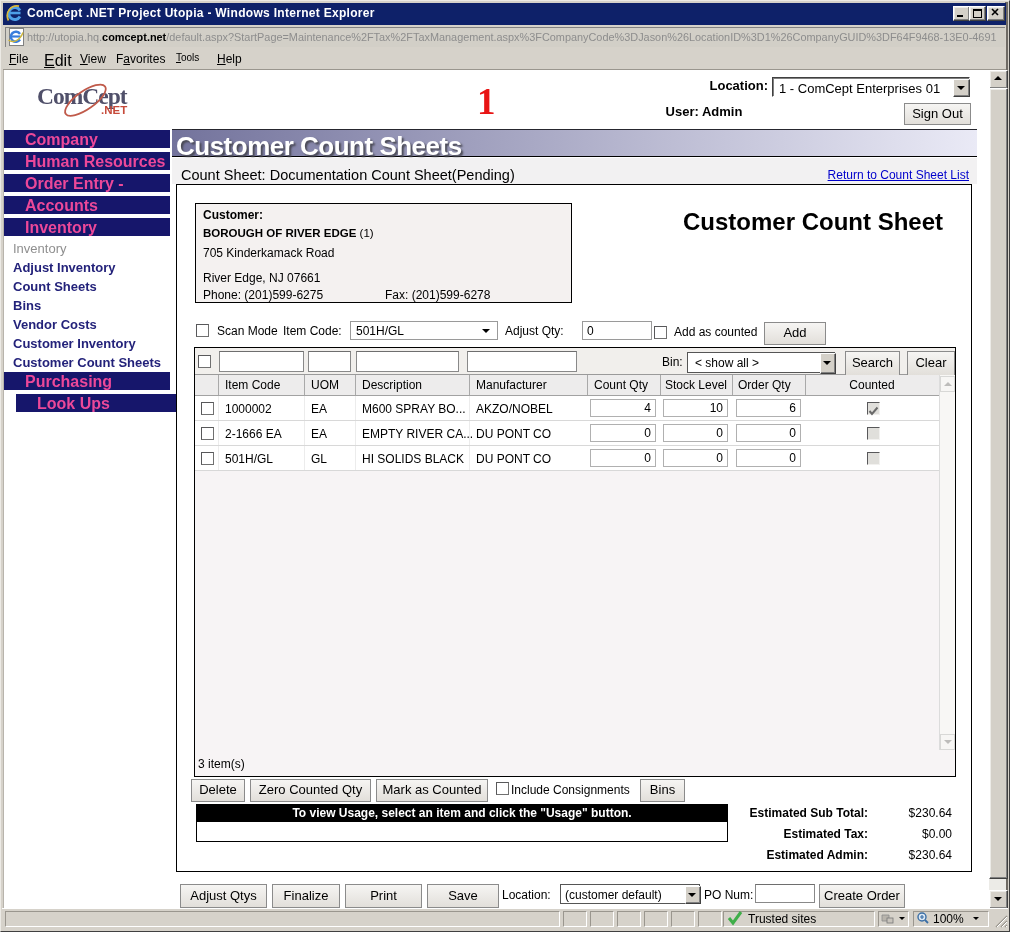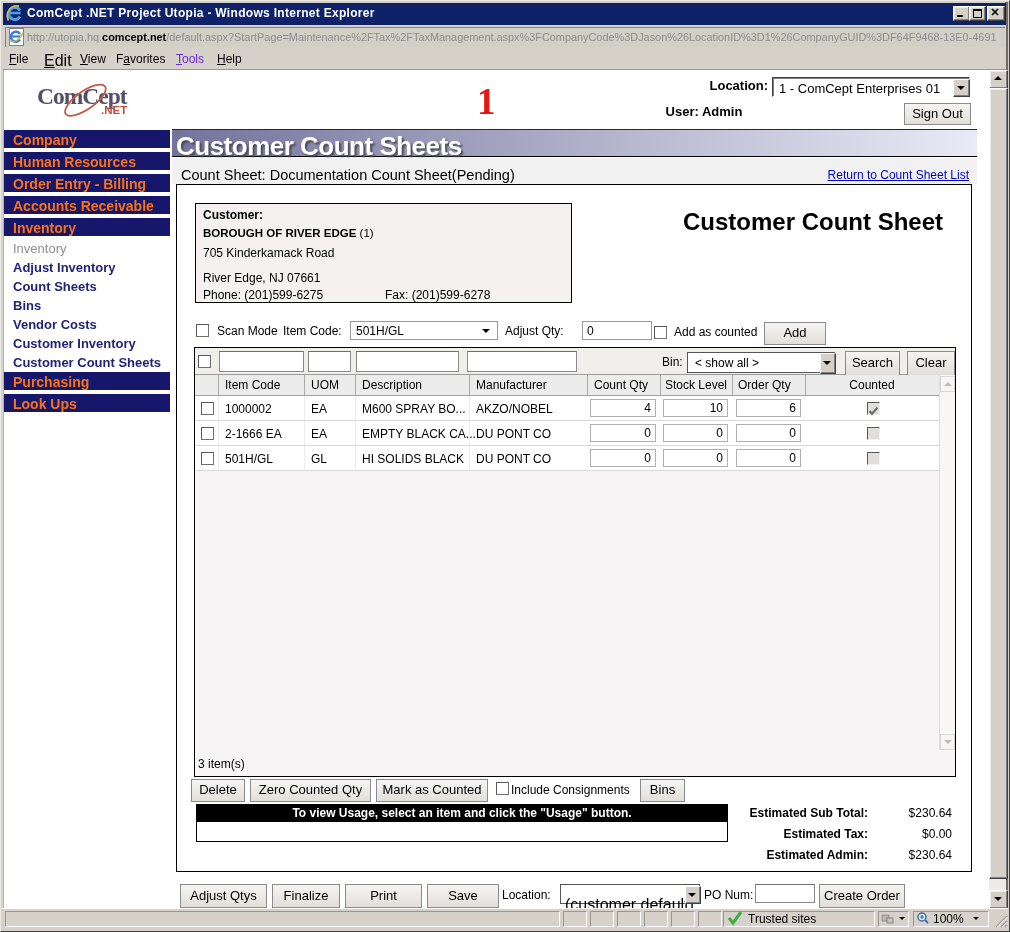--- a/index.html
+++ b/index.html
@@ -11,21 +11,21 @@
 
 .btn{position:absolute;background:linear-gradient(#f6f5f3,#e2dfda);border:1px solid #8b8b8b;color:#000;font-size:13px;text-align:center;font-family:"Liberation Sans",sans-serif;}
 
 .inp{position:absolute;background:#fff;border:1px solid #898989;border-top:1px solid #6e6e6e;box-sizing:border-box;font-size:12px;font-family:"Liberation Sans",sans-serif;}
 .cb{position:absolute;width:13px;height:13px;background:#fff;border:1px solid #707070;border-top:1px solid #58585a;border-left:1px solid #58585a;box-sizing:border-box;}
 .cbd{background:#e0dfdb;border-right-color:#f2f1ef;border-bottom-color:#f2f1ef;}
 
 .cmbtn{position:absolute;background:#d4d0c8;border-top:1px solid #fff;border-left:1px solid #fff;border-right:1px solid #404040;border-bottom:1px solid #404040;box-shadow:inset -1px -1px 0 #808080;}
 .tri-d{width:0;height:0;border-left:4px solid transparent;border-right:4px solid transparent;border-top:4px solid #000;position:absolute;}
 .tri-u{width:0;height:0;border-left:4px solid transparent;border-right:4px solid transparent;border-bottom:4px solid #000;position:absolute;}
-.navh{position:absolute;left:4px;width:166px;height:20px;background:#16166b;color:#f97316;font-weight:bold;font-size:14px;line-height:20px;padding-left:9px;box-sizing:border-box;border-bottom:2px solid #fff;}
+.navh{position:absolute;left:4px;width:166px;height:20px;background:#16166b;color:#ec4899;font-weight:bold;font-size:16px;line-height:20px;padding-left:21px;box-sizing:border-box;border-bottom:2px solid #fff;}
 .navl{position:absolute;left:13px;color:#23227a;font-weight:bold;font-size:13px;}
 .gridtxt{position:absolute;font-size:12px;color:#000;}
 .hcol{position:absolute;top:0;height:20px;font-size:12px;color:#000;line-height:20px;}
 .vline{position:absolute;width:1px;background:#a9a9a9;}
 .totlbl{position:absolute;font-weight:bold;font-size:12px;text-align:right;}
 .totval{position:absolute;font-size:12px;text-align:right;}
 </style>
 </head>
 <body>
 <div id="win">
@@ -62,21 +62,21 @@
         <path d="M3 7.5 L12.5 7.5" stroke="#3a7edc" stroke-width="2.2"></path>
         <path d="M0.5 11 C 5 14.5, 12 11.5, 15 3.5" stroke="#cdb53a" stroke-width="1.5" fill="none"></path>
       </svg></div>
 <div class="abs" style="left:27px;top:31px;font-size:10.9px;color:#8d8d8d;white-space:nowrap;">http://utopia.hq.<span style="color:#000;font-weight:bold;">comcept.net</span>/default.aspx?StartPage=Maintenance%2FTax%2FTaxManagement.aspx%3FCompanyCode%3DJason%26LocationID%3D1%26CompanyGUID%3DF64F9468-13E0-4691</div>
 
 <div class="abs" style="left:3px;top:47px;width:1003px;height:22px;background:#d6d2ca;border-bottom:1px solid #9a968e;"></div>
 <div class="abs" style="left:9px;top:52px;font-size:12px;color:#000;"><span style="text-decoration:underline">F</span>ile</div>
 <div class="abs" style="left:44px;top:52px;font-size:16px;color:#000;"><span style="text-decoration:underline">E</span>dit</div>
 <div class="abs" style="left:80px;top:52px;font-size:12px;color:#000;"><span style="text-decoration:underline">V</span>iew</div>
 <div class="abs" style="left:116px;top:52px;font-size:12px;color:#000;">F<span style="text-decoration:underline">a</span>vorites</div>
-<div class="abs" style="left:176px;top:52px;font-size:12px;color:#6d28d9;"><span style="text-decoration:underline">T</span>ools</div>
+<div class="abs" style="left:176px;top:52px;font-size:10px;color:#000000;"><span style="text-decoration:underline">T</span>ools</div>
 <div class="abs" style="left:217px;top:52px;font-size:12px;color:#000;"><span style="text-decoration:underline">H</span>elp</div>
 
 <div class="abs" style="left:3px;top:70px;width:986px;height:838px;background:#fff;border-left:1px solid #b8b4ac;box-sizing:border-box;"></div>
 
 <div class="abs" style="left:36px;top:80px;width:130px;height:45px;">
  <svg width="130" height="45" viewBox="0 0 130 45">
   <text x="1" y="24" font-family="Liberation Serif,serif" font-weight="bold" font-size="23.5" fill="#50506a" letter-spacing="-1">ComCept</text>
   <ellipse cx="50" cy="20" rx="24" ry="9" fill="none" stroke="#c05a4a" stroke-width="1.8" transform="rotate(-35 50 21)"></ellipse>
   <text x="65" y="34" font-family="Liberation Sans,sans-serif" font-weight="bold" font-size="11.5" fill="#c64a3a">.NET</text>
  </svg>
@@ -98,21 +98,21 @@
 <div class="navh" style="top:196px;">Accounts Receivable</div>
 <div class="navh" style="top:218px;">Inventory</div>
 <div class="navl" style="top:241px;color:#8f8f8f;font-weight:normal;">Inventory</div>
 <div class="navl" style="top:260px;">Adjust Inventory</div>
 <div class="navl" style="top:279px;">Count Sheets</div>
 <div class="navl" style="top:298px;">Bins</div>
 <div class="navl" style="top:317px;">Vendor Costs</div>
 <div class="navl" style="top:336px;">Customer Inventory</div>
 <div class="navl" style="top:355px;">Customer Count Sheets</div>
 <div class="navh" style="top:372px;">Purchasing</div>
-<div class="navh" style="top:394px;">Look Ups</div>
+<div class="navh" style="top:394px;margin-left:12px;">Look Ups</div>
 
 <div class="abs" style="left:172px;top:129px;width:805px;height:28px;background:linear-gradient(to right,#73739c,#eaeaf6);border-top:1px solid #26262e;border-bottom:1px solid #000;box-sizing:border-box;"></div>
 <div class="abs" style="left:176px;top:131px;font-size:26px;font-weight:bold;color:#fff;text-shadow:2px 2px 2px #4a4a55;letter-spacing:-0.5px;">Customer Count Sheets</div>
 <div class="abs" style="left:172px;top:158px;width:805px;height:26px;background:#f2f1f2;"></div>
 <div class="abs" style="left:181px;top:167px;font-size:14.5px;color:#000;">Count Sheet: Documentation Count Sheet(Pending)</div>
 <div class="abs" style="left:769px;top:168px;width:200px;text-align:right;font-size:12px;"><span style="color:#0000cc;text-decoration:underline;">Return to Count Sheet List</span></div>
 
 <div class="abs" style="left:176px;top:184px;width:796px;height:688px;border:1px solid #000;background:#fff;box-sizing:border-box;"></div>
 
 <div class="abs" style="left:195px;top:203px;width:377px;height:100px;border:1px solid #000;background:#f4f1f0;box-sizing:border-box;"></div>
@@ -192,21 +192,21 @@
           </svg></div>
       </div>
       <div class="abs" style="left:195px;top:421px;width:744px;height:25px;background:#fff;border-bottom:1px solid #d8d8d8;box-sizing:border-box;">
         <div class="vline" style="left:23px;top:0;height:24px;background:#ececec;"></div>
         <div class="vline" style="left:109px;top:0;height:24px;background:#ececec;"></div>
         <div class="vline" style="left:160px;top:0;height:24px;background:#ececec;"></div>
         <div class="vline" style="left:274px;top:0;height:24px;background:#ececec;"></div>
         <div class="cb" style="left:6px;top:6px;"></div>
         <div class="gridtxt" style="left:30px;top:6px;">2-1666 EA</div>
         <div class="gridtxt" style="left:116px;top:6px;">EA</div>
-        <div class="gridtxt" style="left:167px;top:6px;">EMPTY BLACK CA...</div>
+        <div class="gridtxt" style="left:167px;top:6px;">EMPTY RIVER CA...</div>
         <div class="gridtxt" style="left:281px;top:6px;">DU PONT CO</div>
         <div class="inp" style="left:395px;top:3px;width:66px;height:18px;text-align:right;line-height:16px;padding-right:4px;border-color:#b0b0b0;">0</div>
         <div class="inp" style="left:468px;top:3px;width:65px;height:18px;text-align:right;line-height:16px;padding-right:4px;border-color:#b0b0b0;">0</div>
         <div class="inp" style="left:541px;top:3px;width:65px;height:18px;text-align:right;line-height:16px;padding-right:4px;border-color:#b0b0b0;">0</div>
         <div class="cb cbd" style="left:672px;top:6px;"></div>
       </div>
       <div class="abs" style="left:195px;top:446px;width:744px;height:25px;background:#fff;border-bottom:1px solid #d8d8d8;box-sizing:border-box;">
         <div class="vline" style="left:23px;top:0;height:24px;background:#ececec;"></div>
         <div class="vline" style="left:109px;top:0;height:24px;background:#ececec;"></div>
         <div class="vline" style="left:160px;top:0;height:24px;background:#ececec;"></div>
@@ -250,21 +250,21 @@
 <div class="totval" style="left:852px;top:827px;width:100px;">$0.00</div>
 <div class="totlbl" style="left:668px;top:848px;width:200px;">Estimated Admin:</div>
 <div class="totval" style="left:852px;top:848px;width:100px;">$230.64</div>
 
 <div class="btn" style="left:180px;top:884px;width:85px;height:22px;line-height:21px;">Adjust Qtys</div>
 <div class="btn" style="left:272px;top:884px;width:66px;height:22px;line-height:21px;">Finalize</div>
 <div class="btn" style="left:345px;top:884px;width:75px;height:22px;line-height:21px;">Print</div>
 <div class="btn" style="left:427px;top:884px;width:70px;height:22px;line-height:21px;">Save</div>
 <div class="abs" style="left:502px;top:888px;font-size:12px;">Location:</div>
 <div class="inp" style="left:560px;top:884px;width:140px;height:20px;border:1px solid #555;"></div>
-<div class="abs" style="left:565px;top:888px;font-size:16px;margin-top:8px;">(customer default)</div>
+<div class="abs" style="left:565px;top:888px;font-size:12px;">(customer default)</div>
 <div class="cmbtn" style="left:685px;top:886px;width:14px;height:16px;">
       <div class="tri-d" style="left:2px;top:6px;"></div>
     </div>
 <div class="abs" style="left:704px;top:888px;font-size:12px;">PO Num:</div>
 <div class="inp" style="left:755px;top:884px;width:60px;height:19px;"></div>
 <div class="btn" style="left:819px;top:884px;width:84px;height:22px;line-height:21px;">Create Order</div>
 
 <div class="abs" style="left:989px;top:70px;width:17px;height:838px;background:#ecebe7;"></div>
 <div class="tb" style="left:989px;top:70px;width:17px;height:17px;">
       <div class="tri-u" style="left:4px;top:5px;"></div>

